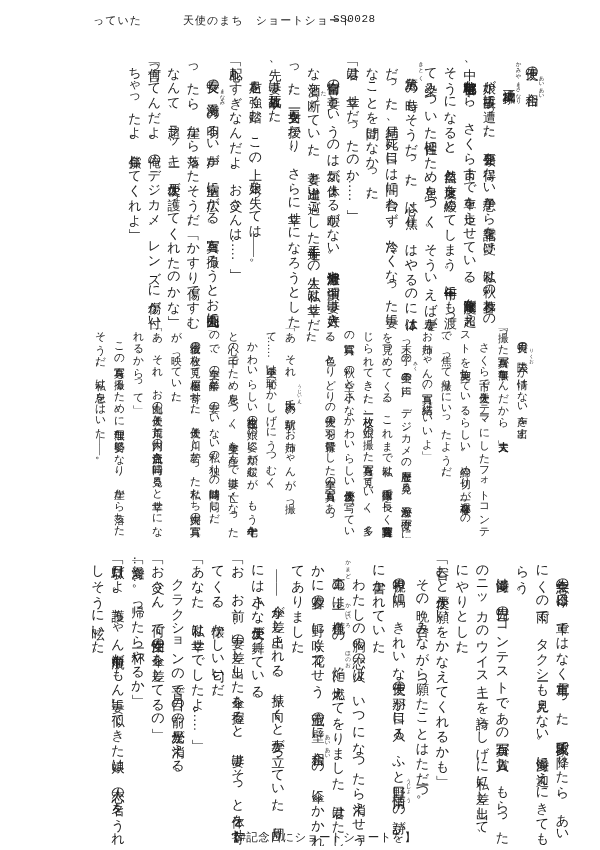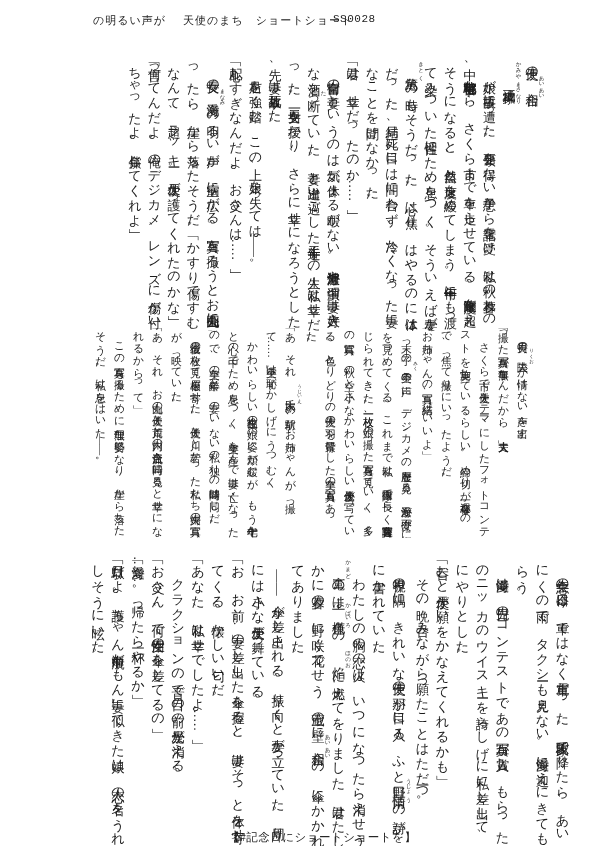--- a/index.html
+++ b/index.html
@@ -32,21 +32,21 @@
 
   ruby{ruby-align:center;}
   rt{font-size:0.42em;letter-spacing:0;}
 
   
   #footer{position:absolute;top:830px;left:228px;font-size:11.5px;letter-spacing:0.5px;color:#1c1c1c;white-space:nowrap;}
 </style>
 </head>
 <body>
 
-<span class="header-item" id="h-left">の明るい声が</span>
+<span class="header-item" id="h-left">っていた</span>
 <span class="header-item" id="h-center">天使のまち　ショートショート</span>
 <span class="header-item" id="h-code">SS0028</span>
 
 <div class="band" id="band1">
   <p class="title-col">天使の<ruby>相合<rt>あいあい</rt></ruby></p>
   <p class="author-col"><ruby>神家正成<rt>かみやまさなり</rt></ruby></p>
 <p>　娘が事故に遭った。要領を得ない息子から電話を受け、私は秋の夕暮れの中、宇都宮駐屯地から、さくら市まで車を走らせている。制限速度を超えそうになると、自然と速度を緩めてしまう。何十年にも渡って染みついた習性にため息をつく。そういえば妻が<ruby>危篤<rt>きとく</rt></ruby>の時もそうだった。心は焦り、はやるのに体は冷静だった。結局、死に目には間に合わず、冷たくなった妻に肝心なことを聞けなかった。</p>
     <p>「君は、幸せだったのか……」</p>
     <p>　自衛官の妻というのは気が休まる暇がない。海外派遣や演習中、妻は大好きな酒を<ruby>断<rt>た</rt></ruby>っていた。妻と出逢い過ごした二十年近くの人生、私は幸せだった。一男二女を授かり、さらに幸せになろうとした矢先、妻は事故死した。</p>
     <p>　右足を強く踏む。この上、娘を失っては――。</p>

